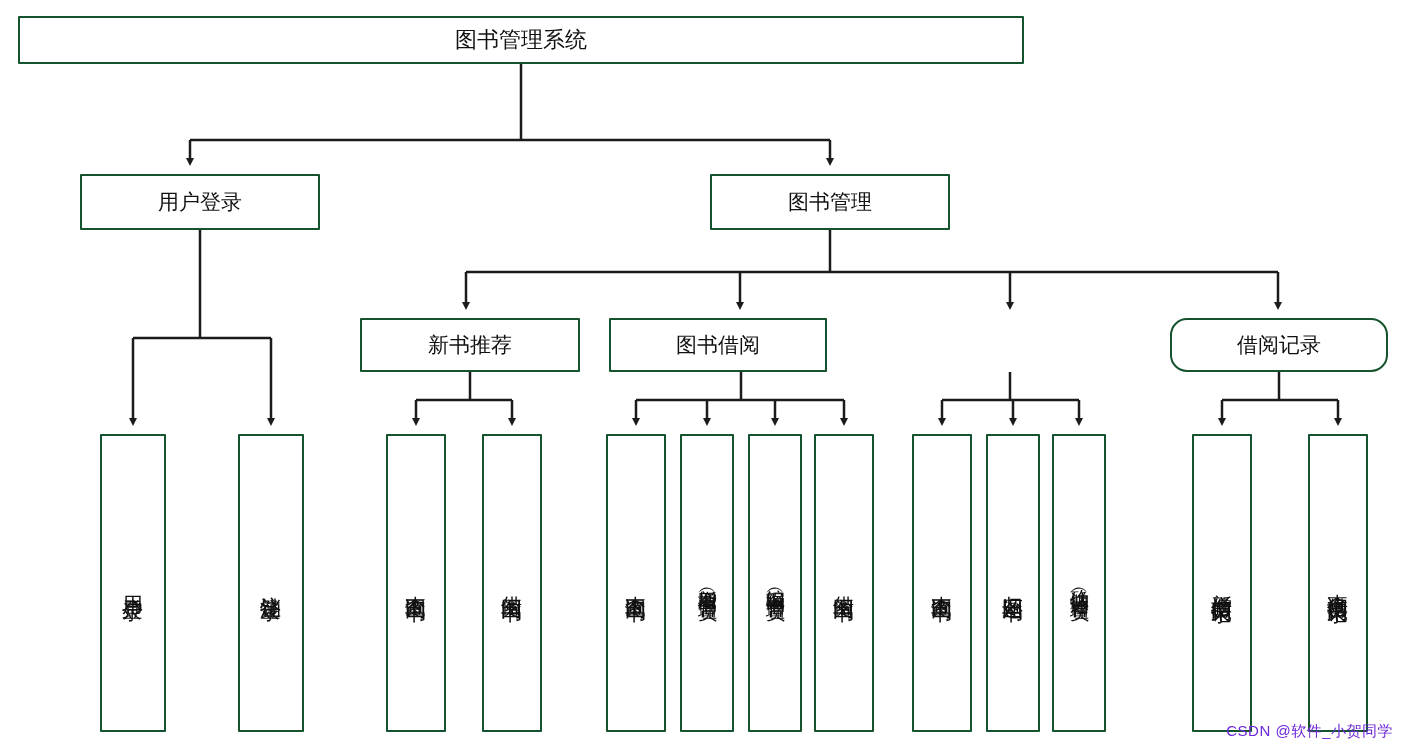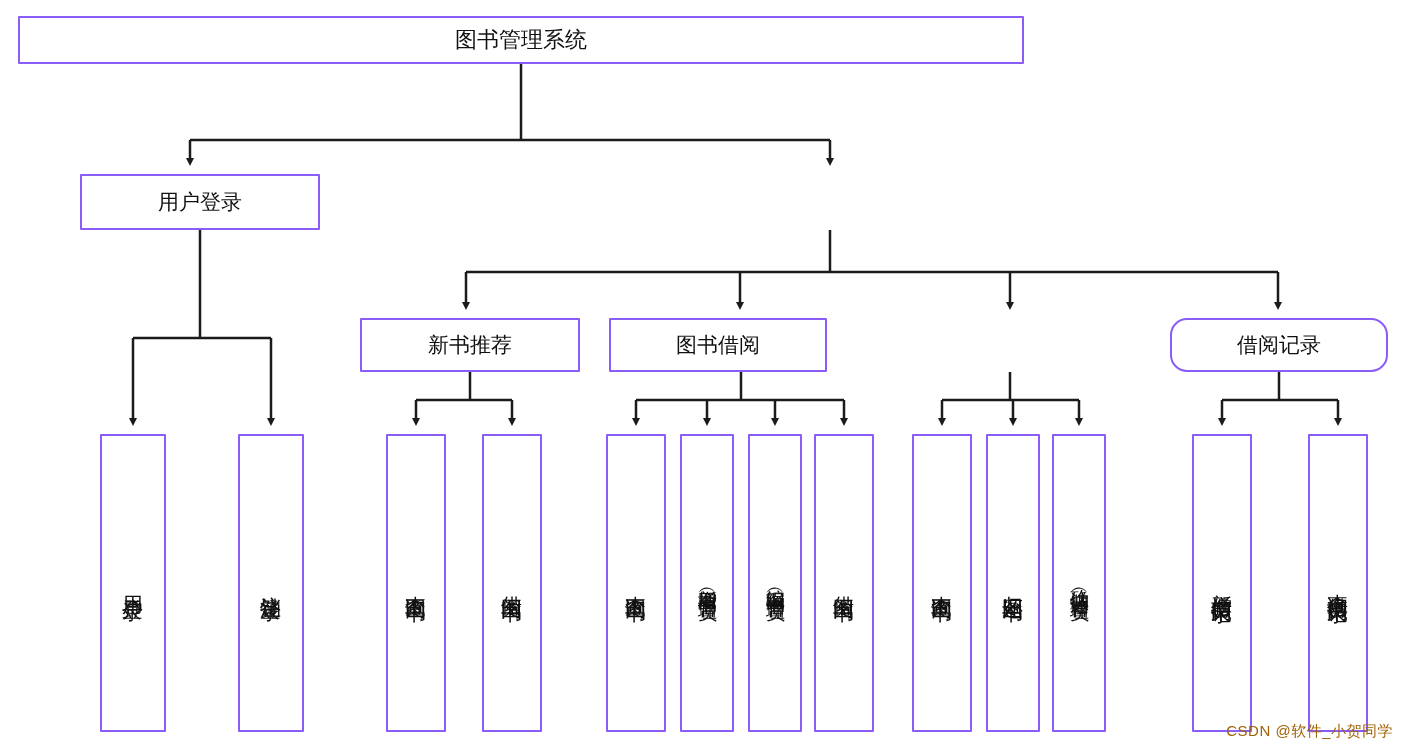--- a/index.html
+++ b/index.html
@@ -21,21 +21,21 @@
   #edges {
     position: absolute;
     left: 0;
     top: 0;
     width: 1405px;
     height: 747px;
   }
   .node {
     position: absolute;
     box-sizing: border-box;
-    border: 2px solid #8b5cf6;
+    border: 2px solid #14532d;
     background: #ffffff;
     display: flex;
     align-items: center;
     justify-content: center;
     text-align: center;
     font-size: 21px;
     line-height: 1.25;
     color: #111111;
     border-radius: 1px;
   }
@@ -52,21 +52,21 @@
   }
   .node.vertical .label {
     writing-mode: vertical-rl;
     text-orientation: upright;
   }
   .watermark {
     position: absolute;
     right: 12px;
     bottom: 6px;
     font-size: 15px;
-    color: #a16207;
+    color: #6d28d9;
     letter-spacing: 0.5px;
   }
 </style>
 </head>
 <body>
 
 <div id="canvas">
 
   <svg id="edges" viewBox="0 0 1405 747">
     <defs>
@@ -131,20 +131,23 @@
   </svg>
 
   <div class="node root" style="left:18px; top:16px; width:1006px; height:48px;">
     <span class="label">图书管理系统</span>
   </div>
 
   <div class="node" style="left:80px; top:174px; width:240px; height:56px;">
     <span class="label">用户登录</span>
   </div>
 
+  <div class="node" style="left:710px; top:174px; width:240px; height:56px;">
+    <span class="label">图书管理</span>
+  </div>
 
   <div class="node" style="left:360px; top:318px; width:220px; height:54px;">
     <span class="label">新书推荐</span>
   </div>
 
   <div class="node" style="left:609px; top:318px; width:218px; height:54px;">
     <span class="label">图书借阅</span>
   </div>
 
 

